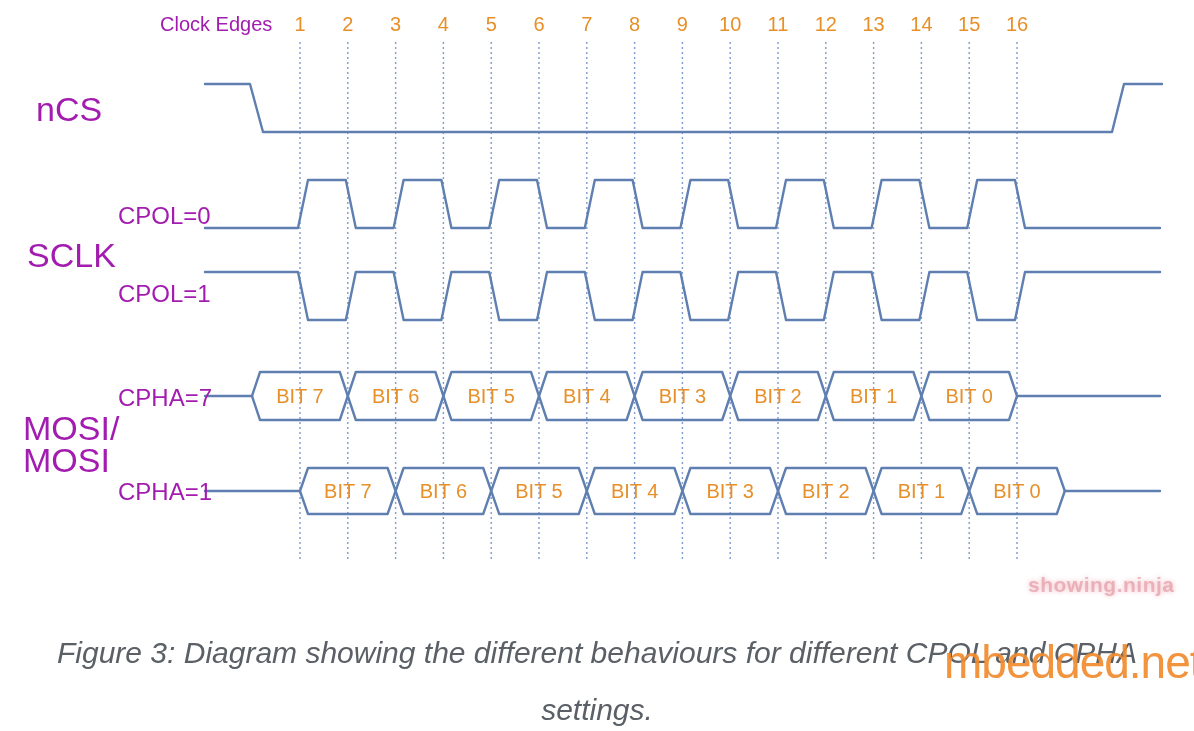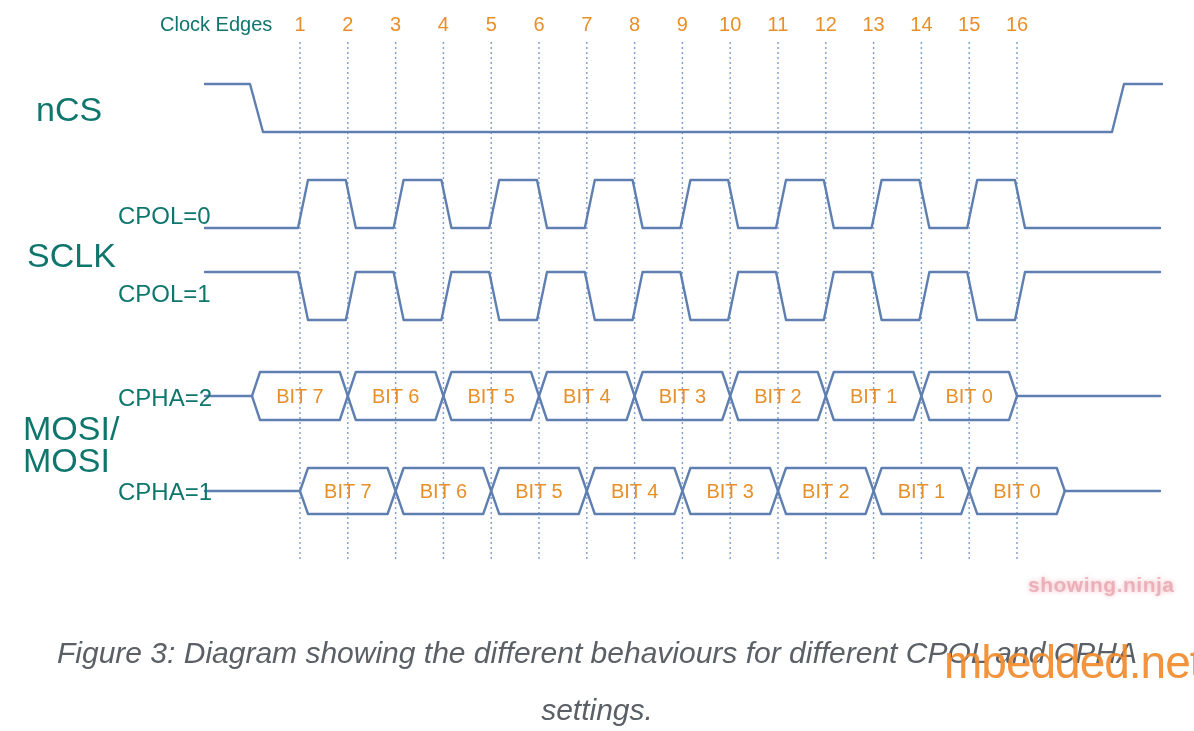--- a/index.html
+++ b/index.html
@@ -1,20 +1,20 @@
 <!DOCTYPE html>
 <html><head>
 <meta charset="utf-8">
 <style>
   html,body{margin:0;padding:0;background:#ffffff;}
   body{width:1194px;height:731px;overflow:hidden;position:relative;
        font-family:"Liberation Sans",sans-serif;}
   .stage{position:absolute;inset:0;}
   #wave{position:absolute;left:0;top:0;}
-  .lbl{position:absolute;color:#0f766e;white-space:nowrap;}
+  .lbl{position:absolute;color:#a21caf;white-space:nowrap;}
   .lbl.small{font-size:24px;}
   .lbl.big{font-size:34px;}
   .clock-edges-label{left:160px;top:13px;font-size:20px;}
   .ncs-label{left:36px;top:90px;}
   .cpol0-label{left:118px;top:202px;}
   .sclk-label{left:27px;top:236px;font-size:37px;}
   .cpol1-label{left:118px;top:280px;}
   .cpha0-label{left:118px;top:384px;}
   .mosimiso-label{left:23px;top:412px;line-height:32px;}
   .cpha1-label{left:118px;top:478px;}
@@ -110,21 +110,21 @@
     <div class="lbl clock-edges-label">Clock Edges</div>
 
     <div class="lbl big ncs-label">nCS</div>
 
     <div class="lbl small cpol0-label">CPOL=0</div>
 
     <div class="lbl big sclk-label">SCLK</div>
 
     <div class="lbl small cpol1-label">CPOL=1</div>
 
-    <div class="lbl small cpha0-label">CPHA=2</div>
+    <div class="lbl small cpha0-label">CPHA=7</div>
 
     <div class="lbl big mosimiso-label">
       <span>MOSI/</span><br>
       <span>MOSI</span>
     </div>
 
     <div class="lbl small cpha1-label">CPHA=1</div>
 
     <div class="watermark-pink">showing.ninja</div>
   </div>

